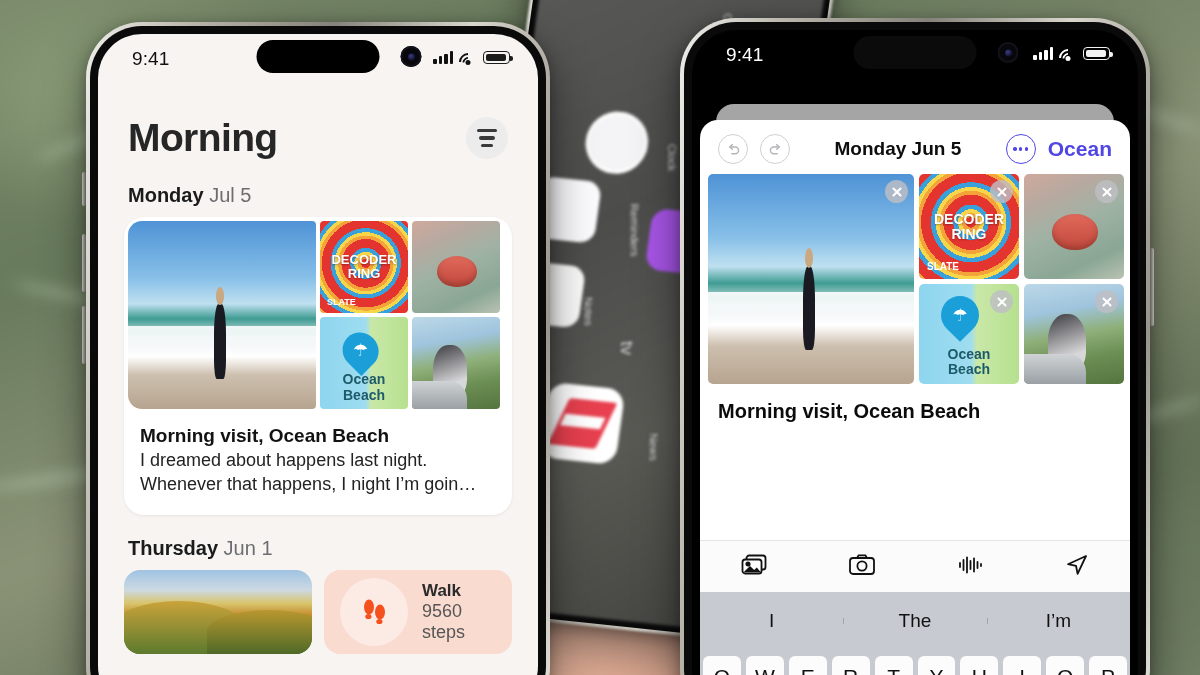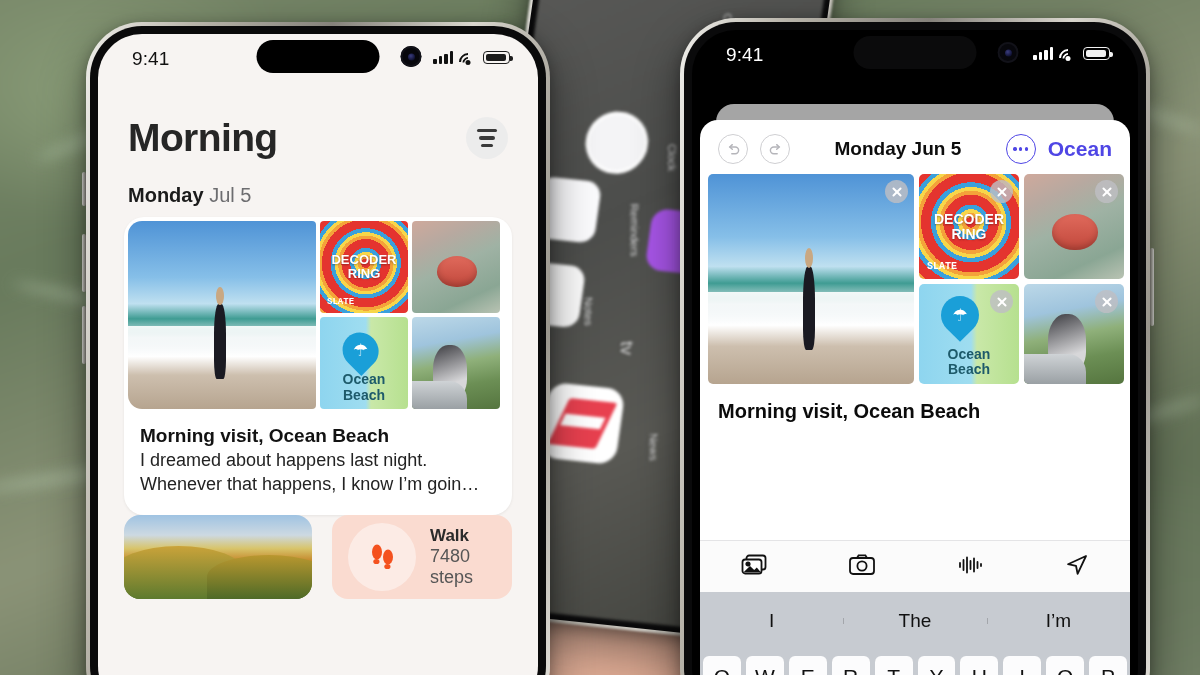--- a/index.html
+++ b/index.html
@@ -100,21 +100,21 @@
   .entry-card { margin: 0 26px; background:#fff; border-radius: 20px; overflow:hidden;
                 box-shadow: 0 1px 3px rgba(0,0,0,.07); }
   .photo-grid { display:grid; gap: 4px; grid-template-columns: 188px 88px 88px;
                 grid-template-rows: 92px 92px; padding: 4px; }
   .photo-grid .cell { overflow:hidden; border-radius: 4px; position:relative; }
   .cell-main { grid-row: 1 / span 2; border-radius: 14px 4px 4px 14px !important; }
   .entry-text { padding: 12px 16px 18px 16px; }
   .entry-title { font-size: 19px; font-weight: 700; color:#121212; margin-bottom: 2px; }
   .entry-body { font-size: 18px; line-height: 1.32; color:#232323; }
 
-  .mini-row { margin: 0 26px; display:flex; gap: 20px; }
+  .mini-row { margin: 0 26px; display:flex; gap: 12px; }
   .mini-photo { width: 188px; height: 84px; border-radius: 16px; overflow:hidden; }
   .walk-card { flex:1; background:#fadbd0; border-radius: 16px; display:flex; align-items:center;
                gap: 14px; padding: 0 16px; position:relative; overflow:hidden; }
   .walk-circle { width: 68px; height: 68px; border-radius:50%; background:rgba(255,255,255,.45);
                  display:flex; align-items:center; justify-content:center; flex:none; }
   .walk-name { font-size: 17px; font-weight: 700; color:#2b2b2b; }
   .walk-steps { font-size: 18px; color:#565656; }
 
   
   #phone-bg { left: 492px; top: -70px; width: 300px; height: 700px;
@@ -189,21 +189,21 @@
                        background:#1a1a22; border-radius: 40% 40% 25% 25%; }
   .pic-beach .surfer::after { content:""; position:absolute; left:18%; top:-22%; width:64%; height:24%;
                               border-radius:50%; background:#c9a882; }
   .pic-beach .foam { position:absolute; left:0; right:0; top:56%; height: 16%;
                      background: linear-gradient(180deg, rgba(255,255,255,.9), rgba(255,255,255,.25)); }
   .pic-ring { background: repeating-radial-gradient(circle at 52% 46%,
               #e4342f 0 7%, #f4a23a 7% 12%, #f7d64a 12% 17%, #3aa0dc 17% 23%, #e4342f 23% 29%); }
   .ring-text { position:absolute; inset:0; display:flex; flex-direction:column;
                align-items:center; justify-content:center; color:#fff; font-weight:800;
                text-shadow: 0 1px 2px rgba(0,0,0,.35); line-height:1.05; }
-  .ring-slate { position:absolute; left: 8%; bottom: 7%; color:#fff; font-weight:800;font-family:Liberation Mono, monospace; }
+  .ring-slate { position:absolute; left: 8%; bottom: 7%; color:#fff; font-weight:800; }
   .pic-shell { background: linear-gradient(155deg,#cfa99c 0%, #b7a9a0 24%, #9fb2a4 48%, #8aa694 78%, #b9c3b3 100%); }
   .pic-shell .shell { position:absolute; left: 28%; top: 38%; width: 46%; height: 34%;
                       border-radius: 50% 50% 48% 48%; background: linear-gradient(180deg,#e06a5c,#c1483c);
                       box-shadow: inset 0 -3px 6px rgba(0,0,0,.2); }
   .pic-map { background: linear-gradient(90deg,#8ed5ef 0%, #9fddf0 52%, #c9e8a8 58%, #b6e08f 100%); }
   .map-pin { position:absolute; left: 26%; top: 16%; width: 40%; height: 40%; border-radius: 50% 50% 50% 0;
              transform: rotate(-45deg); background:#1a9fd8; }
   .map-pin span { display:block; transform: rotate(45deg); width:100%; height:100%;
                   display:flex; align-items:center; justify-content:center; color:#fff; font-size: 17px; }
   .map-label { position:absolute; left:0; right:0; bottom: 6%; text-align:center; color:#1d5a6a;
@@ -343,44 +343,48 @@
           <div class="cell">
             <div class="pic pic-dog">
                 <div class="dog"></div>
                 <div class="car"></div>
               </div>
           </div>
         </div>
         <div class="entry-text">
           <div class="entry-title">Morning visit, Ocean Beach</div>
           <div class="entry-body">I dreamed about happens last night.</div>
-          <div class="entry-body">Whenever that happens, I know I’m goin…</div>
-        </div>
-      </div>
-
+          <div class="entry-body">Whenever that happens, I night I’m goin…</div>
+        </div>
+      </div>
+
+      <div class="day-head" style="padding-top:22px">
+        <b>Thursday</b>
+        <span>Jun 1</span>
+      </div>
 
       <div class="mini-row">
         <div class="mini-photo">
           <div class="pic pic-hills">
               <div class="hill"></div>
               <div class="hill2"></div>
             </div>
         </div>
         <div class="walk-card">
           <div class="walk-circle">
             <svg width="34" height="34" viewBox="0 0 34 34" aria-hidden="true">
               <ellipse cx="12" cy="12" rx="5" ry="7.4" fill="#f4511e"></ellipse>
               <ellipse cx="11.4" cy="21.5" rx="3.1" ry="2.6" fill="#f4511e"></ellipse>
               <ellipse cx="23" cy="17" rx="5" ry="7.4" fill="#f4511e"></ellipse>
               <ellipse cx="22.4" cy="26.5" rx="3.1" ry="2.6" fill="#f4511e"></ellipse>
             </svg>
           </div>
           <div>
             <div class="walk-name">Walk</div>
-            <div class="walk-steps">7480 steps</div>
+            <div class="walk-steps">9560 steps</div>
           </div>
         </div>
       </div>
 
     </div>
   </div>
 
   <div class="phone" id="phone-right">
     <div class="btn-side" style="right:-4px;top:230px;height:78px;background:linear-gradient(270deg,#efefe9,#8d8a82)"></div>
     <div class="rail"></div>

